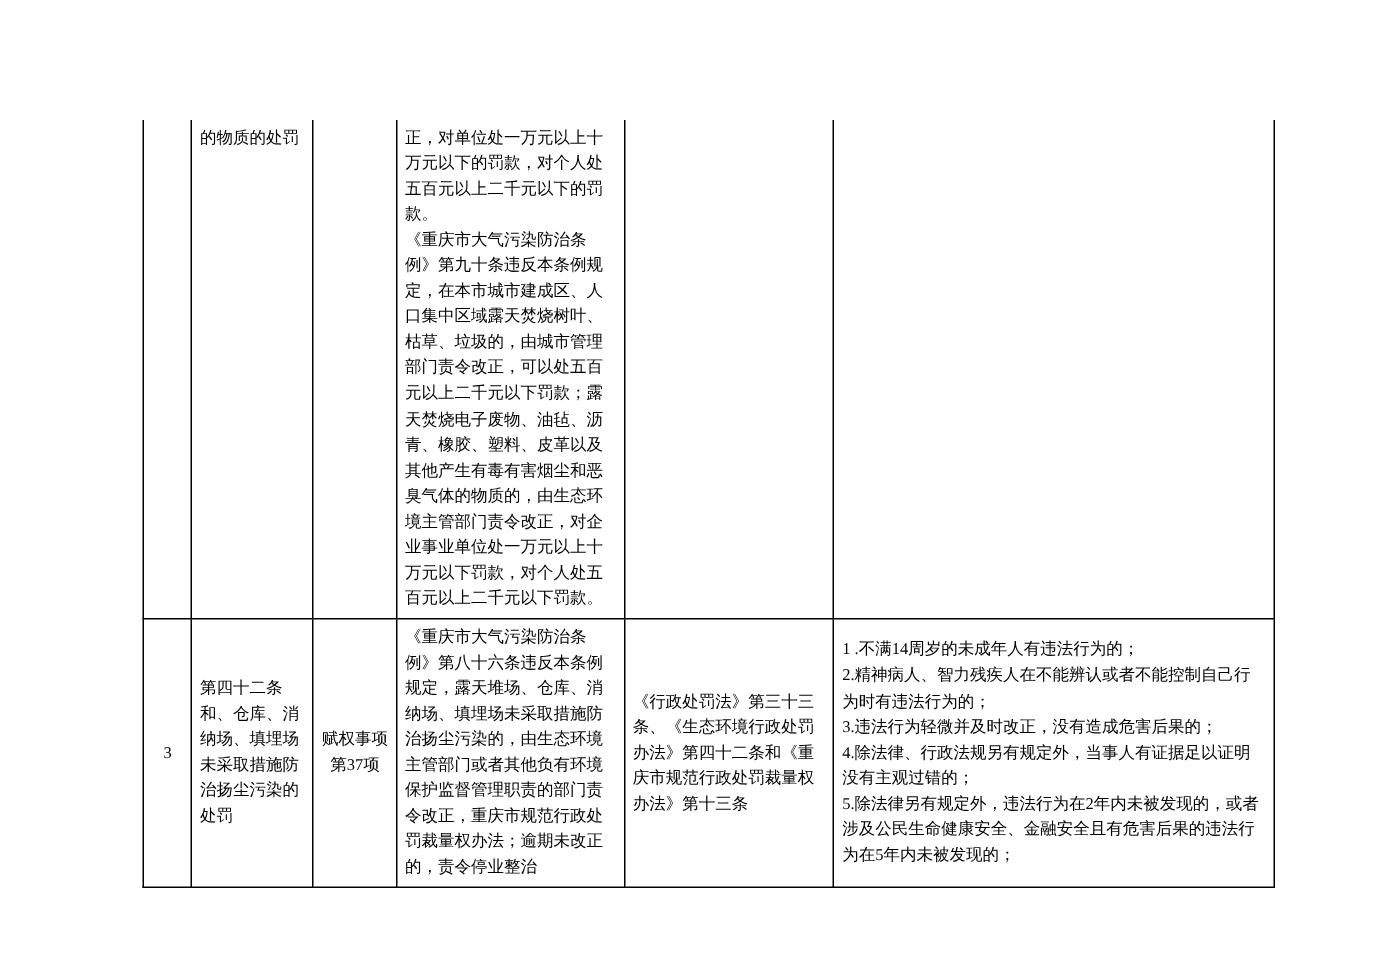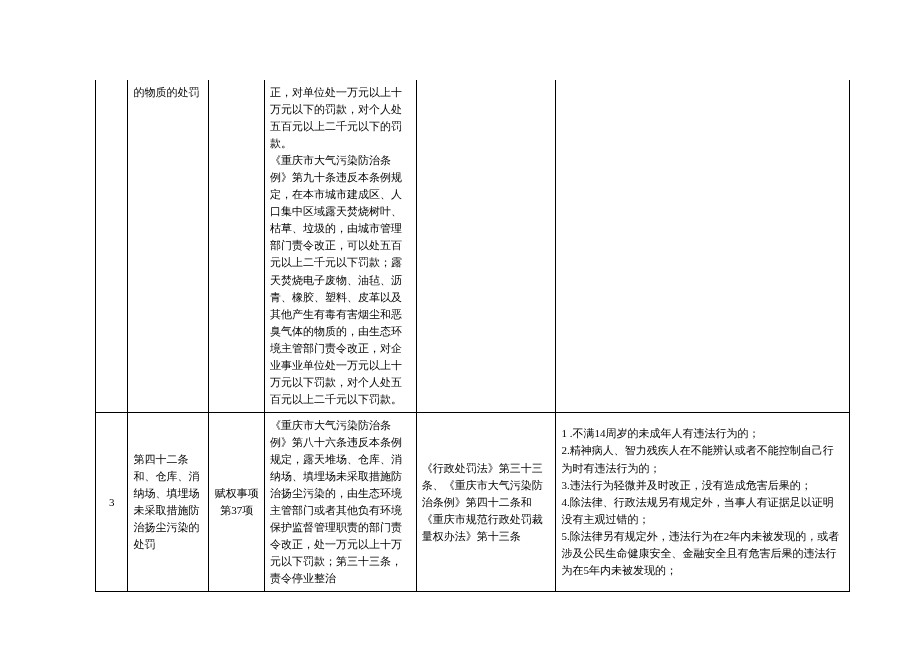--- a/index.html
+++ b/index.html
@@ -59,19 +59,19 @@
       <td style="vertical-align:top;">的物质的处罚</td>
       <td class="center"></td>
       <td style="vertical-align:top;">正，对单位处一万元以上十万元以下的罚款，对个人处五百元以上二千元以下的罚款。<br>《重庆市大气污染防治条例》第九十条违反本条例规定，在本市城市建成区、人口集中区域露天焚烧树叶、枯草、垃圾的，由城市管理部门责令改正，可以处五百元以上二千元以下罚款；露天焚烧电子废物、油毡、沥青、橡胶、塑料、皮革以及其他产生有毒有害烟尘和恶臭气体的物质的，由生态环境主管部门责令改正，对企业事业单位处一万元以上十万元以下罚款，对个人处五百元以上二千元以下罚款。</td>
       <td></td>
       <td></td>
     </tr>
     <tr>
       <td class="center">3</td>
       <td>第四十二条和、仓库、消纳场、填埋场未采取措施防治扬尘污染的处罚</td>
       <td class="center">赋权事项第37项</td>
-      <td>《重庆市大气污染防治条例》第八十六条违反本条例规定，露天堆场、仓库、消纳场、填埋场未采取措施防治扬尘污染的，由生态环境主管部门或者其他负有环境保护监督管理职责的部门责令改正，处一万元以上十万元以下罚款；第三十三条，责令停业整治</td>
-      <td>《行政处罚法》第三十三条、《重庆市大气污染防治条例》第四十二条和《重庆市规范行政处罚裁量权办法》第十三条</td>
+      <td>《重庆市大气污染防治条例》第八十六条违反本条例规定，露天堆场、仓库、消纳场、填埋场未采取措施防治扬尘污染的，由生态环境主管部门或者其他负有环境保护监督管理职责的部门责令改正，重庆市规范行政处罚裁量权办法；逾期未改正的，责令停业整治</td>
+      <td>《行政处罚法》第三十三条、《生态环境行政处罚办法》第四十二条和《重庆市规范行政处罚裁量权办法》第十三条</td>
       <td>1 .不满14周岁的未成年人有违法行为的；<br>2.精神病人、智力残疾人在不能辨认或者不能控制自己行为时有违法行为的；<br>3.违法行为轻微并及时改正，没有造成危害后果的；<br>4.除法律、行政法规另有规定外，当事人有证据足以证明没有主观过错的；<br>5.除法律另有规定外，违法行为在2年内未被发现的，或者涉及公民生命健康安全、金融安全且有危害后果的违法行为在5年内未被发现的；</td>
     </tr>
   </tbody>
 </table>
 </div>
 
 </body></html>

